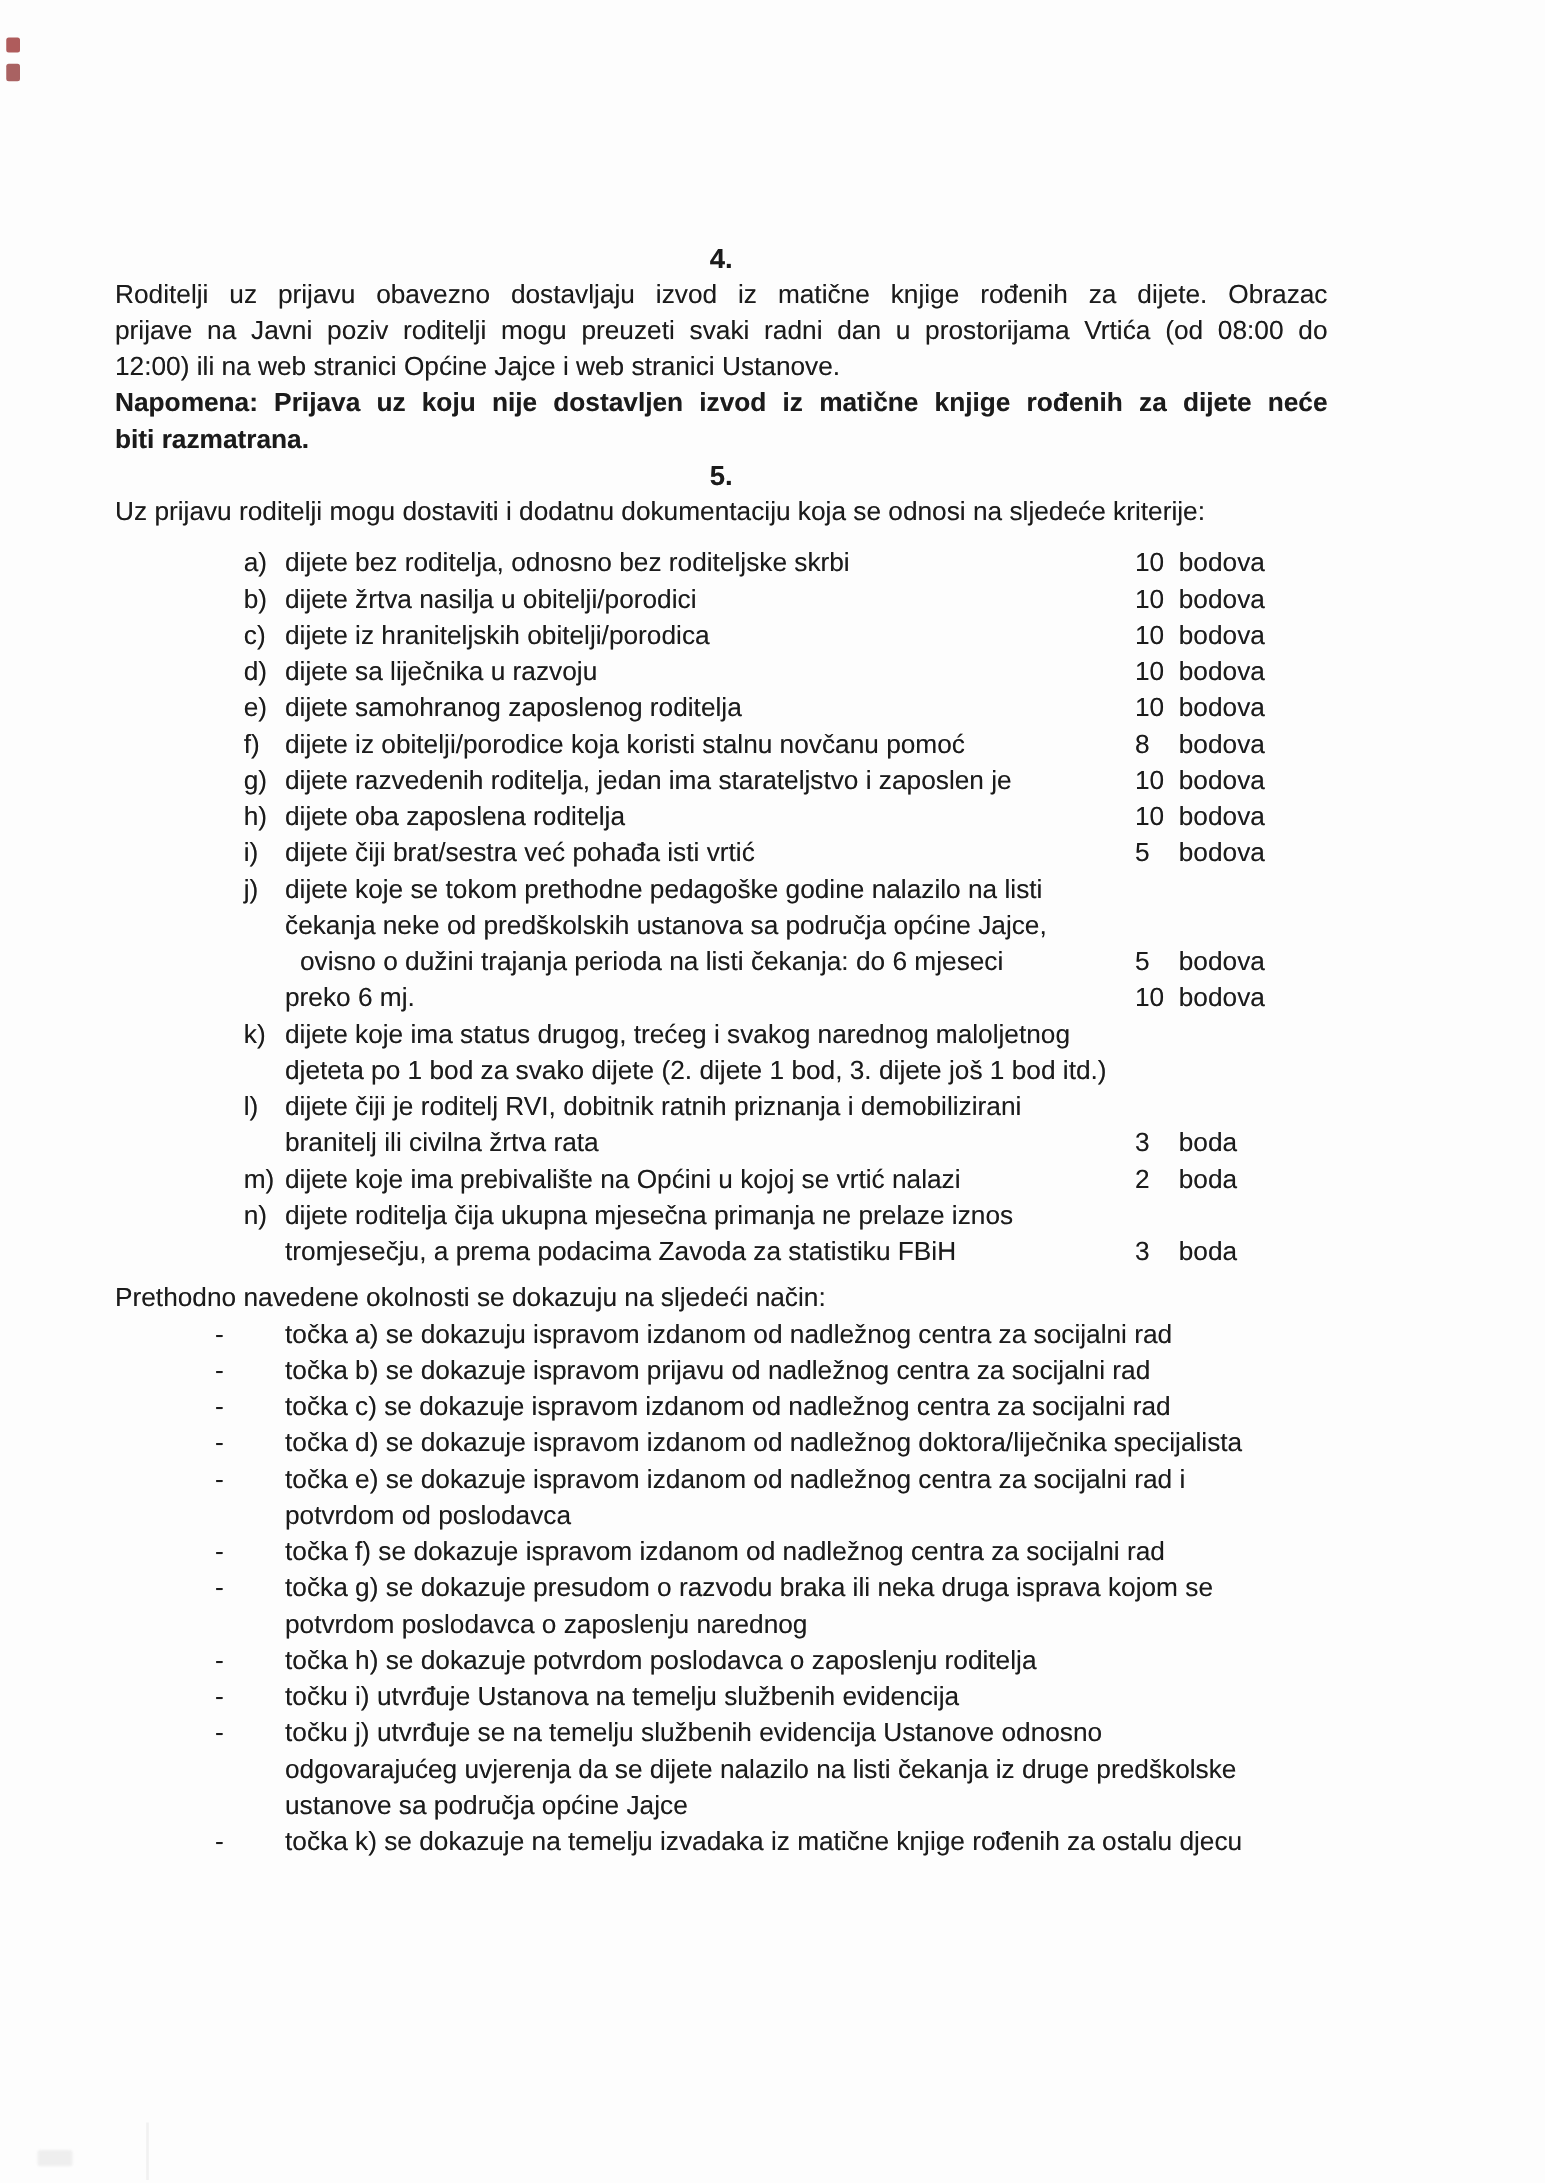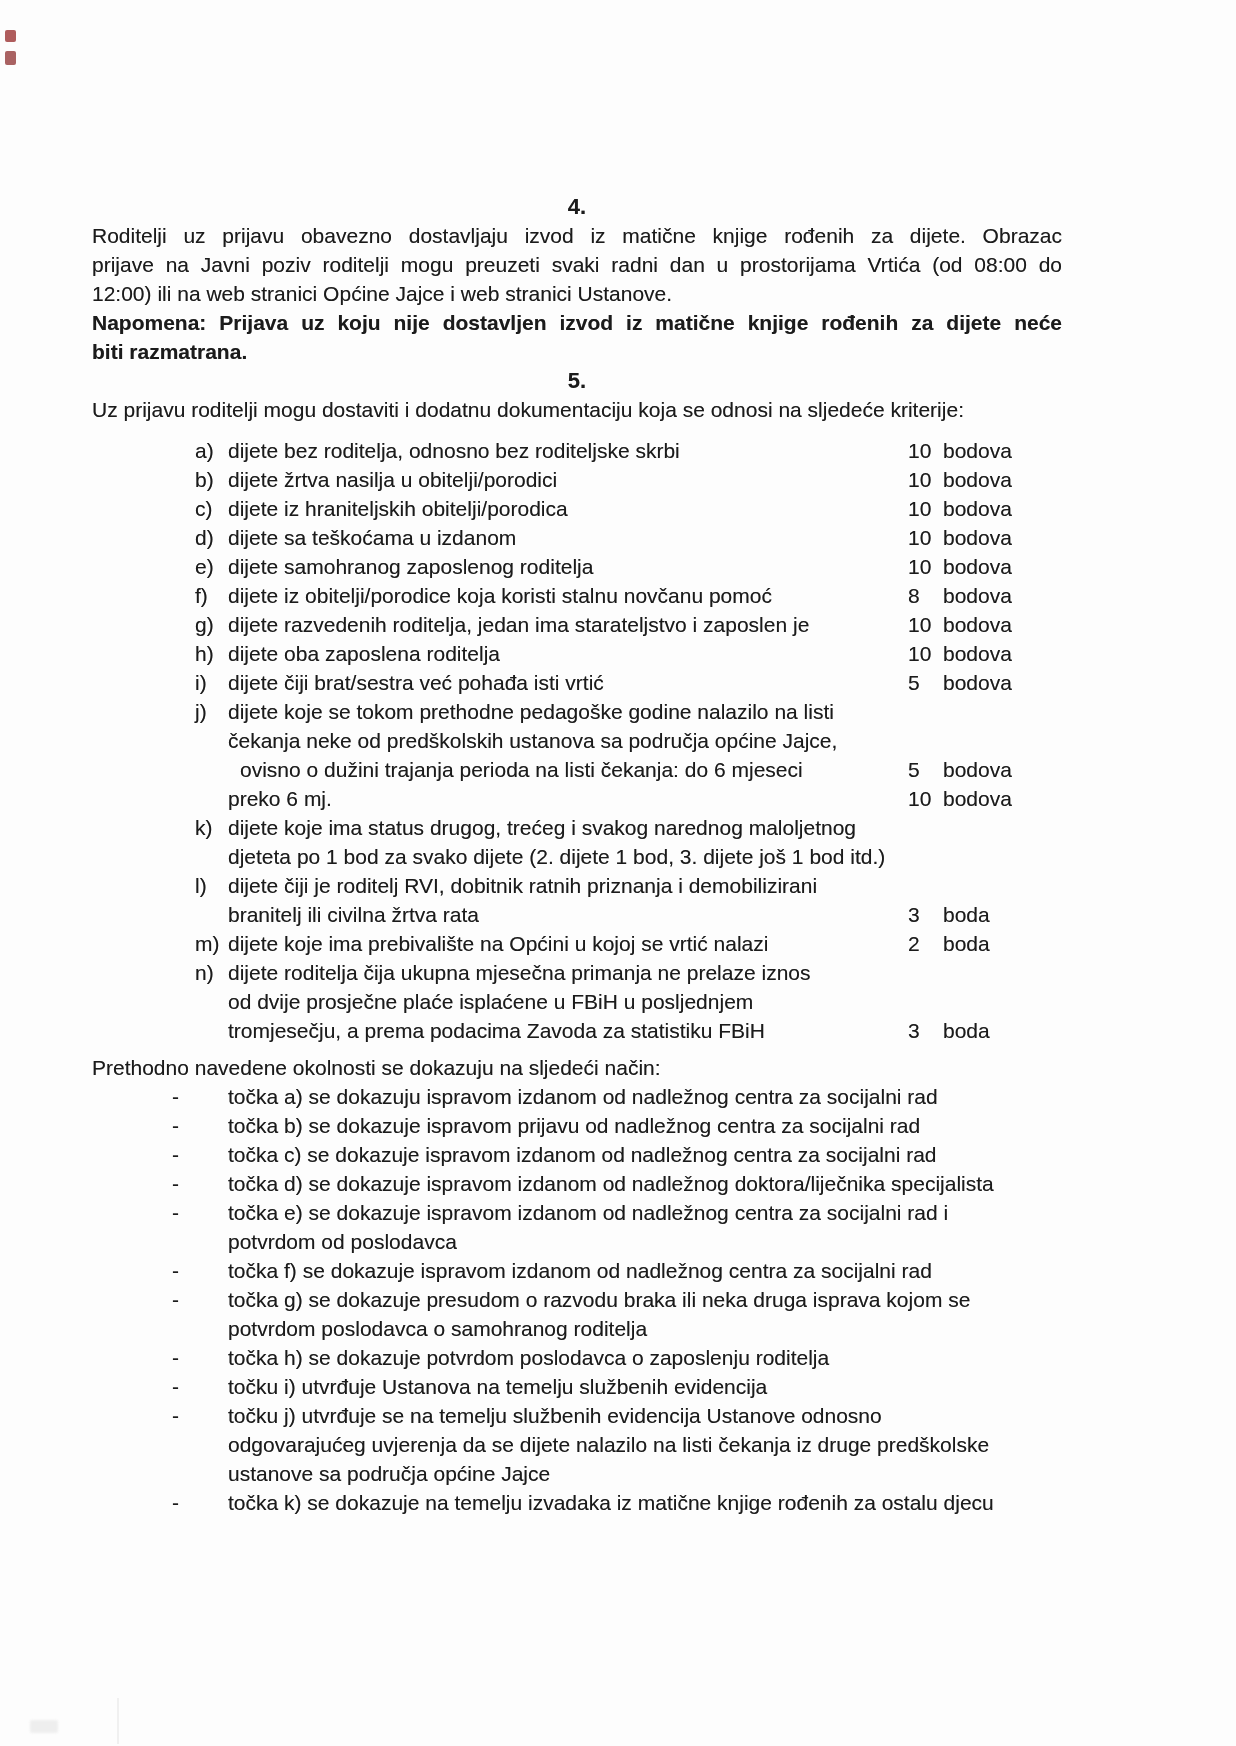--- a/index.html
+++ b/index.html
@@ -87,21 +87,21 @@
           <div class="pts-unit">bodova</div>
         </div>
         <div class="crit-row">
           <div class="crit-label">c)</div>
           <div class="crit-text">dijete iz hraniteljskih obitelji/porodica</div>
           <div class="pts-num">10</div>
           <div class="pts-unit">bodova</div>
         </div>
         <div class="crit-row">
           <div class="crit-label">d)</div>
-          <div class="crit-text">dijete sa teškoćama u izdanom</div>
+          <div class="crit-text">dijete sa liječnika u razvoju</div>
           <div class="pts-num">10</div>
           <div class="pts-unit">bodova</div>
         </div>
         <div class="crit-row">
           <div class="crit-label">e)</div>
           <div class="crit-text">dijete samohranog zaposlenog roditelja</div>
           <div class="pts-num">10</div>
           <div class="pts-unit">bodova</div>
         </div>
         <div class="crit-row">
@@ -183,26 +183,20 @@
           <div class="pts-unit">boda</div>
         </div>
         <div class="crit-row">
           <div class="crit-label">n)</div>
           <div class="crit-text">dijete roditelja čija ukupna mjesečna primanja ne prelaze iznos</div>
           <div class="pts-num"></div>
           <div class="pts-unit"></div>
         </div>
         <div class="crit-row">
           <div class="crit-label"></div>
-          <div class="crit-text">od dvije prosječne plaće isplaćene u FBiH u posljednjem</div>
-          <div class="pts-num"></div>
-          <div class="pts-unit"></div>
-        </div>
-        <div class="crit-row">
-          <div class="crit-label"></div>
           <div class="crit-text">tromjesečju, a prema podacima Zavoda za statistiku FBiH</div>
           <div class="pts-num">3</div>
           <div class="pts-unit">boda</div>
         </div>
       </div>
 
     <div class="proof-heading">Prethodno navedene okolnosti se dokazuju na sljedeći način:</div>
     <div id="proofs" class="proofs">
         <div class="proof-row">
           <div class="proof-dash">-</div>
@@ -238,21 +232,21 @@
         <div class="proof-row">
           <div class="proof-dash">-</div>
           <div class="proof-text">
             <div class="pline">točka f) se dokazuje ispravom izdanom od nadležnog centra za socijalni rad</div>
           </div>
         </div>
         <div class="proof-row">
           <div class="proof-dash">-</div>
           <div class="proof-text">
             <div class="pline">točka g) se dokazuje presudom o razvodu braka ili neka druga isprava kojom se</div>
-            <div class="pline">potvrdom poslodavca o samohranog roditelja</div>
+            <div class="pline">potvrdom poslodavca o zaposlenju narednog</div>
           </div>
         </div>
         <div class="proof-row">
           <div class="proof-dash">-</div>
           <div class="proof-text">
             <div class="pline">točka h) se dokazuje potvrdom poslodavca o zaposlenju roditelja</div>
           </div>
         </div>
         <div class="proof-row">
           <div class="proof-dash">-</div>

